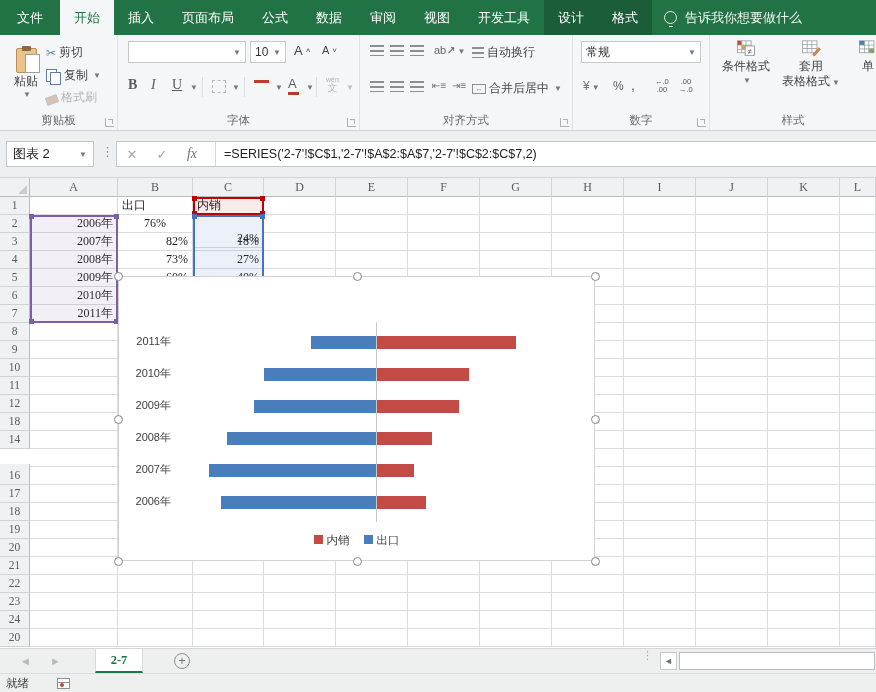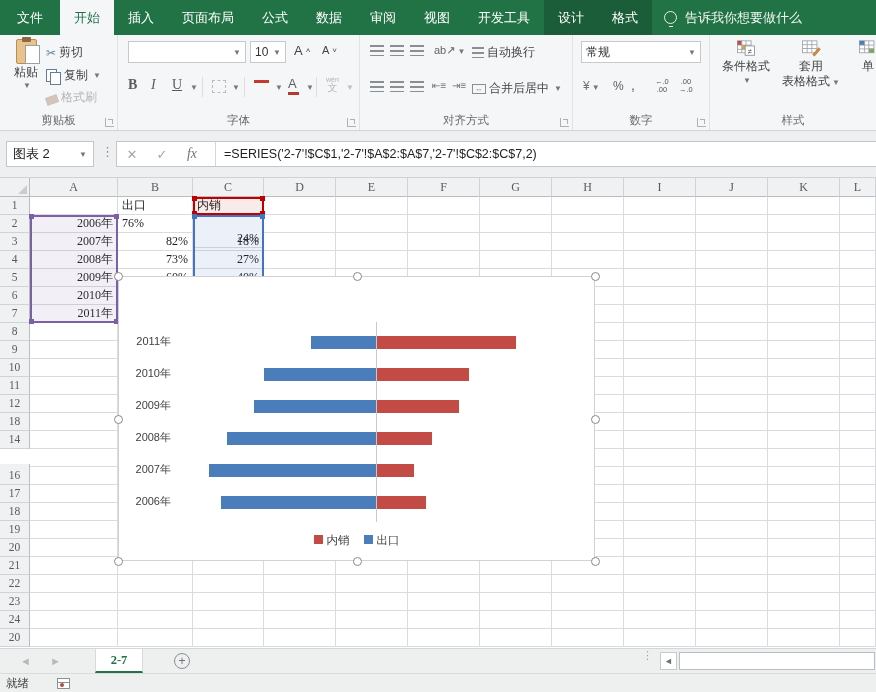--- a/index.html
+++ b/index.html
@@ -25,21 +25,21 @@
   .launcher{position:absolute;bottom:3px;right:3px;width:9px;height:9px;border-left:1px solid #9a9a9a;border-bottom:1px solid #9a9a9a;opacity:.75;}
   .launcher:after{content:"";position:absolute;right:1px;top:1px;width:4px;height:4px;border-right:1px solid #9a9a9a;border-top:1px solid #9a9a9a;}
   .dd{font-size:8px;color:#777;margin-left:2px;}
   .rbtn{display:inline-flex;align-items:center;gap:3px;font-size:12px;color:#444;white-space:nowrap;}
   .dis{color:#b4b4b4;}
   .combo{background:#fff;border:1px solid #c6cacd;height:22px;display:flex;align-items:center;font-size:12px;color:#333;padding:0 4px;}
   .combo .dd{margin-left:auto;}
   .lines{background:repeating-linear-gradient(to bottom,#8a8f94 0 2px,transparent 2px 5px);width:14px;height:11px;display:inline-block;}
 
   
-  .paste-big{position:absolute;left:8px;top:4px;width:36px;height:74px;text-align:center;font-size:12px;color:#444;}
+  .paste-big{position:absolute;left:8px;top:13px;width:36px;height:74px;text-align:center;font-size:12px;color:#444;}
   .clip-ic{width:21px;height:25px;margin:0 auto;position:relative;background:#ecc28b;border:1px solid #ba8d54;border-radius:2px;}
   .clip-ic:before{content:"";position:absolute;left:5px;top:-3px;width:9px;height:5px;background:#8a6a42;border-radius:1px;}
   .clip-ic:after{content:"";position:absolute;right:-4px;top:5px;width:13px;height:17px;background:#fff;border:1px solid #9aa0a6;}
   .small-ic{width:15px;height:14px;display:inline-block;position:relative;}
   .copy-ic:before,.copy-ic:after{content:"";position:absolute;width:9px;height:11px;border:1px solid #5e7da0;background:#fff;}
   .copy-ic:before{left:0;top:0;} .copy-ic:after{left:4px;top:3px;}
   .fp-ic{background:#d9c3b6;border:1px solid #c5c5c5;width:12px;height:8px;transform:rotate(-20deg);margin-top:4px;}
 
   
   .fillic{width:15px;height:9px;background:linear-gradient(135deg,#9aa0a6 60%,#6e7478 60%);clip-path:polygon(15% 0,85% 0,100% 70%,0 70%);}
@@ -395,21 +395,21 @@
       <div class="cell" style="left: 264px; top: 19px; width: 72px;"></div>
       <div class="cell" style="left: 336px; top: 19px; width: 72px;"></div>
       <div class="cell" style="left: 408px; top: 19px; width: 72px;"></div>
       <div class="cell" style="left: 480px; top: 19px; width: 72px;"></div>
       <div class="cell" style="left: 552px; top: 19px; width: 72px;"></div>
       <div class="cell" style="left: 624px; top: 19px; width: 72px;"></div>
       <div class="cell" style="left: 696px; top: 19px; width: 72px;"></div>
       <div class="cell" style="left: 768px; top: 19px; width: 72px;"></div>
       <div class="cell" style="left: 840px; top: 19px; width: 36px;"></div>
       <div class="cell" style="left: 30px; top: 37px; width: 88px; text-align: right;">2006年</div>
-      <div class="cell" style="left: 118px; top: 37px; width: 75px; text-align: left;">76%</div>
+      <div class="cell" style="left: 118px; top: 37px; width: 75px; text-align: center;">76%</div>
       <div class="cell" style="left: 193px; top: 37px; width: 71px; text-align: right; margin-top: 15px;">24%</div>
       <div class="cell" style="left: 264px; top: 37px; width: 72px;"></div>
       <div class="cell" style="left: 336px; top: 37px; width: 72px;"></div>
       <div class="cell" style="left: 408px; top: 37px; width: 72px;"></div>
       <div class="cell" style="left: 480px; top: 37px; width: 72px;"></div>
       <div class="cell" style="left: 552px; top: 37px; width: 72px;"></div>
       <div class="cell" style="left: 624px; top: 37px; width: 72px;"></div>
       <div class="cell" style="left: 696px; top: 37px; width: 72px;"></div>
       <div class="cell" style="left: 768px; top: 37px; width: 72px;"></div>
       <div class="cell" style="left: 840px; top: 37px; width: 36px;"></div>

